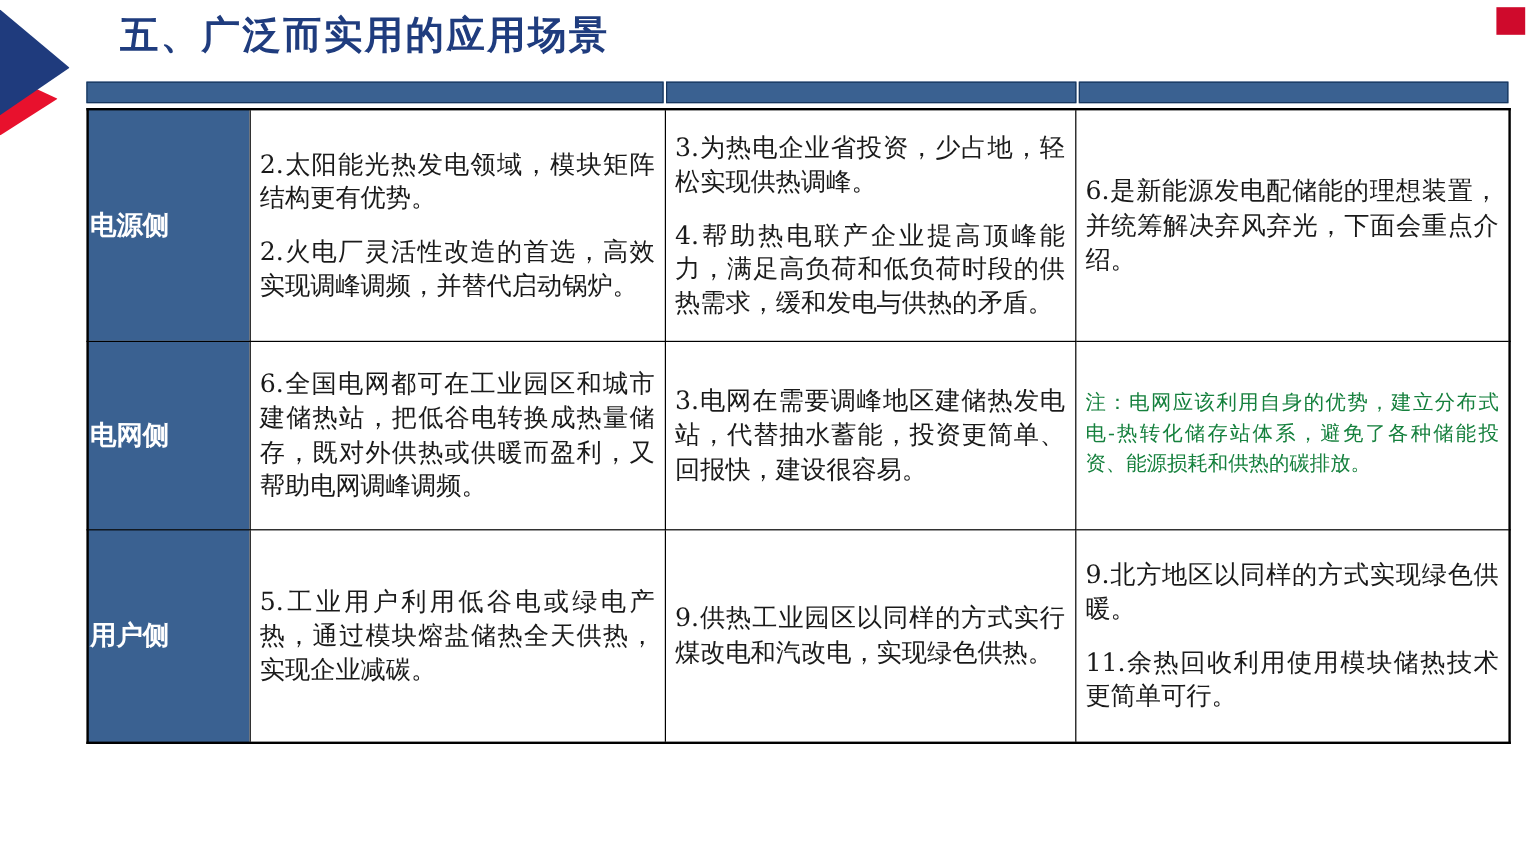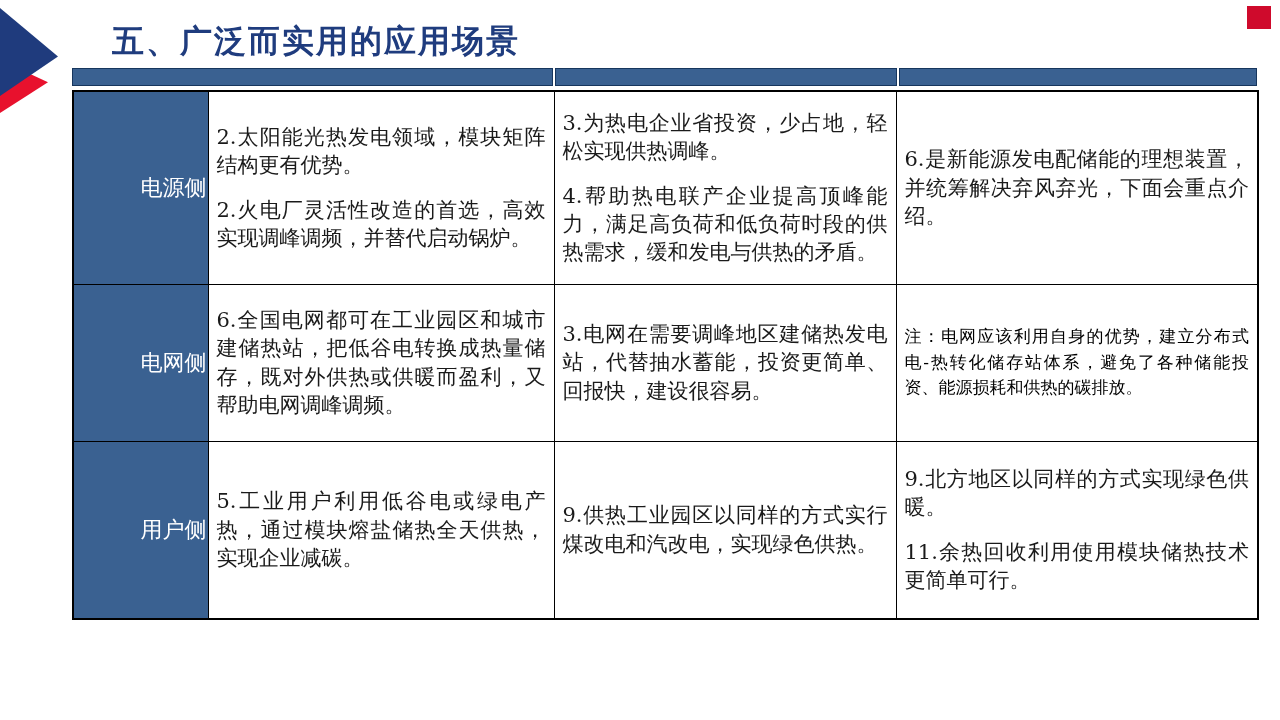--- a/index.html
+++ b/index.html
@@ -6,44 +6,44 @@
   body{
     width:1280px;height:720px;background:#ffffff;position:relative;overflow:hidden;
     font-family:"Liberation Sans","DejaVu Sans",sans-serif;
   }
   
   .logo-blue{position:absolute;left:0;top:8px;width:58px;height:88px;background:#1f3b7d;
     clip-path:polygon(0 0,100% 55%,0 100%);z-index:2;}
   .logo-red{position:absolute;left:0;top:60px;width:48px;height:53px;background:#e8112d;
     clip-path:polygon(0 0,100% 42%,0 100%);z-index:1;}
   
-  .title{position:absolute;left:100px;top:8px;margin:12px;font-size:32px;font-weight:bold;
+  .title{position:absolute;left:100px;top:8px;margin:0;font-size:32px;font-weight:bold;
     color:#1f3c7e;letter-spacing:2px;font-family:"Liberation Serif","DejaVu Serif",serif;}
   
   .corner{position:absolute;left:1247px;top:6px;width:24px;height:23px;background:#cf0a2c;}
   
   .header-bar{position:absolute;left:72px;top:68px;width:1185px;height:18px;
     display:grid;grid-template-columns:481px 342px 1fr;gap:2px;}
   .hseg{background:#3a6191;border:1px solid #17365d;}
   
   .tbl{position:absolute;left:72px;top:90px;width:1185px;border-collapse:collapse;
     table-layout:fixed;border:2px solid #000;}
   .tbl th,.tbl td{border:1px solid #000;vertical-align:middle;}
   .tbl tr:nth-child(1){height:193px;}
   .tbl tr:nth-child(2){height:157px;}
   .tbl tr:nth-child(3){height:178px;}
   .tbl tr:nth-child(4){height:92px;}
-  .label-cell{background:#3a6191;color:#ffffff;font-weight:normal;font-size:22px;
-    text-align:right;font-family:"Liberation Sans","DejaVu Sans",sans-serif;}
+  .label-cell{background:#3a6191;color:#ffffff;font-weight:bold;font-size:22px;
+    text-align:left;font-family:"Liberation Sans","DejaVu Sans",sans-serif;}
   .text-cell{background:#ffffff;color:#1a1a1a;font-size:21px;line-height:1.35;
     padding:4px 8px;text-align:justify;
     font-family:"DejaVu Serif","Liberation Serif",serif;}
   .text-cell p{margin:0;}
   .text-cell p + p{margin-top:16px;}
-  .note-cell{color:#000000;font-size:17px;line-height:1.5;}
+  .note-cell{color:#15803d;font-size:17px;line-height:1.5;}
 </style>
 </head>
 <body>
 
 <div class="slide">
   <div class="logo-red"></div>
   <div class="logo-blue"></div>
 
   <h1 class="title">五、广泛而实用的应用场景</h1>
 

